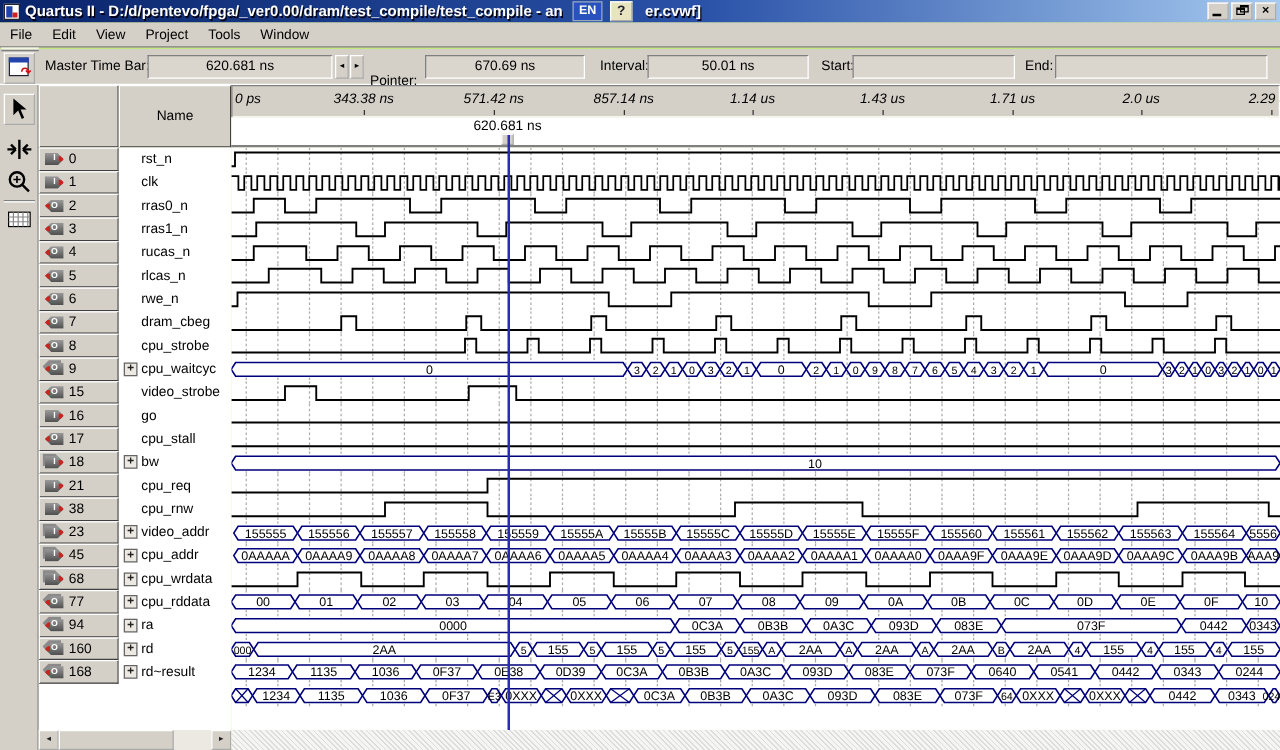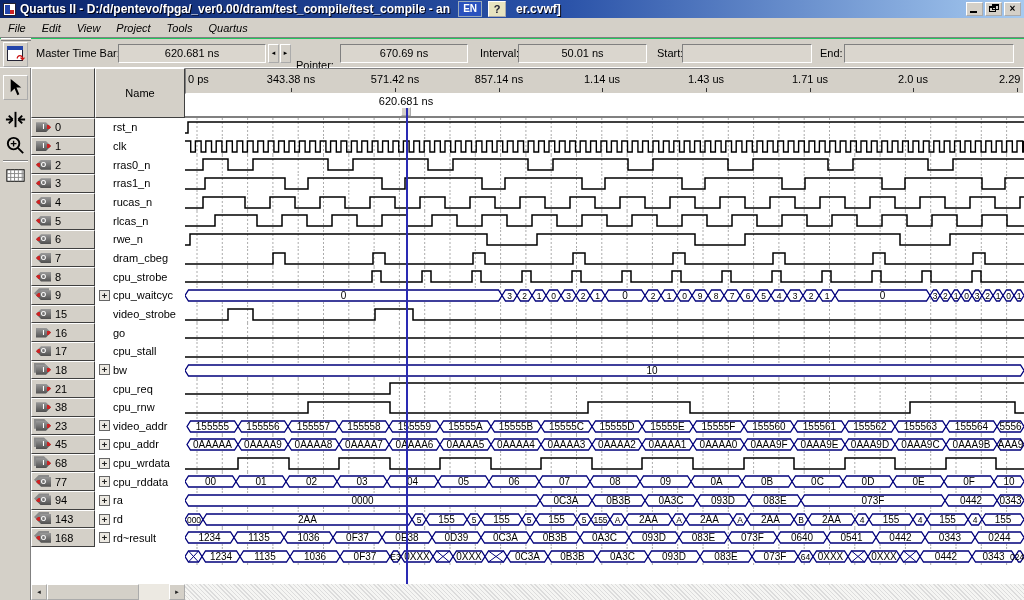--- a/index.html
+++ b/index.html
@@ -1,18 +1,18 @@
 <!DOCTYPE html>
 <html><head>
 <meta charset="utf-8">
 <style>
   *{margin:0;padding:0;box-sizing:border-box;}
   html,body{width:1024px;height:600px;overflow:hidden;}
   body{font-family:"Liberation Sans",sans-serif;font-size:11px;background:#D4D0C8;}
-  #window{position:relative;width:1024px;height:600px;background:#22c55e;overflow:hidden;}
+  #window{position:relative;width:1024px;height:600px;background:#bef264;overflow:hidden;}
 
   
   #titlebar{position:absolute;left:0;top:0;width:1024px;height:18px;
     background:linear-gradient(90deg,#0A246A 0%,#2A52A8 55%,#A6CAF0 100%);
     display:flex;align-items:center;color:#fff;}
   #app-icon{width:13px;height:13px;margin:0 4px 0 3px;background:#fff;border:1px solid #223;position:relative;}
   #app-icon i{position:absolute;left:1px;top:1px;width:5px;height:9px;background:#2244AA;}
   #app-icon b{position:absolute;right:1px;bottom:1px;width:4px;height:4px;background:#CC2222;}
   #title-text{font-weight:bold;font-size:12px;white-space:nowrap;text-shadow:1px 1px 0 #001;}
   #lang-badge{margin-left:8px;background:#2A52BE;border:1px solid #9ab;color:#fff;font-weight:bold;
@@ -23,21 +23,21 @@
   #win-buttons{position:absolute;right:3px;top:2px;display:flex;gap:2px;}
   .wbtn{width:17px;height:14px;background:#D4D0C8;border:1px outset #fff;position:relative;
     color:#000;text-align:center;line-height:12px;font-size:10px;font-weight:bold;}
   .wbtn .minbar{position:absolute;left:3px;bottom:2px;width:7px;height:2px;background:#000;}
   .wbtn .rs1{position:absolute;left:3px;top:3px;width:7px;height:6px;border:1px solid #000;border-top-width:2px;}
   .wbtn .rs2{position:absolute;left:6px;top:1px;width:7px;height:6px;border:1px solid #000;border-top-width:2px;background:#D4D0C8;}
 
   
   #menubar{position:absolute;left:0;top:18px;width:1024px;height:20px;background:#D4D0C8;
     display:flex;align-items:center;border-bottom:1px solid #808080;}
-  .mitem{padding:2px 8px;font-style:italic;}
+  .mitem{padding:2px 8px;}
 
   
   #toolbar{position:absolute;left:0;top:39px;width:1024px;height:29px;background:#D4D0C8;
     border-bottom:1px solid #fff;}
   #tb-grip{position:absolute;left:1px;top:-1px;width:30px;height:3px;border-top:1px solid #fff;border-bottom:1px solid #808080;}
   #wfed-btn{position:absolute;left:3px;top:3px;width:25px;height:25px;border:1px outset #fff;background:#D4D0C8;}
   #wfed-btn .pg{position:absolute;left:3px;top:3px;width:16px;height:15px;background:#fff;border:1px solid #223;}
   #wfed-btn .hd{position:absolute;left:3px;top:3px;width:16px;height:4px;background:#2244AA;}
   #wfed-btn .ar{position:absolute;right:2px;bottom:2px;color:#CC1111;font-size:10px;font-weight:bold;line-height:10px;}
   .tb-label{position:absolute;top:8px;}
@@ -82,21 +82,21 @@
   .sname{white-space:nowrap;}
 
   
   #sig-scroll{position:absolute;left:31px;top:584px;width:154px;height:16px;background:#ECE9E2;display:flex;}
   .sbtn{width:16px;height:16px;background:#D4D0C8;border:1px outset #fff;font-size:6px;text-align:center;line-height:14px;color:#222;}
   #sig-thumb{width:92px;height:16px;background:#D4D0C8;border:1px outset #fff;}
 
   
   #axis{position:absolute;left:185px;top:68px;width:839px;height:26px;background:#D4D0C8;
     border:1px solid;border-color:#808080 #fff #fff #808080;}
-  .tick{position:absolute;top:4px;transform:translateX(-50%);white-space:nowrap;}
+  .tick{position:absolute;top:4px;transform:translateX(-50%);white-space:nowrap;font-style:italic;}
   .tick.left{transform:none;}
   .tickmark{position:absolute;bottom:1px;width:1px;height:4px;background:#333;}
   #cursor-strip{position:absolute;left:185px;top:94px;width:839px;height:24px;background:#fff;
     border-bottom:2px solid #808080;}
   #cursor-label{position:absolute;left:181px;top:1px;width:80px;text-align:center;}
   #cursor-handle{position:absolute;left:216px;top:13px;width:10px;height:9px;background:#D4D0C8;border:1px outset #fff;}
   #wave-rows{position:absolute;left:185px;top:118px;width:839px;height:466px;background:#fff;overflow:hidden;}
   .wrow{height:18.667px;}
   .wrow svg{display:block;width:100%;height:100%;}
   #cursor-line{position:absolute;left:406px;top:108px;width:2px;height:476px;background:#2A2AB4;}
@@ -128,21 +128,21 @@
       <span class="wbtn">×</span>
     </span>
   </div>
 
   <div id="menubar">
       <span class="mitem">File</span>
       <span class="mitem">Edit</span>
       <span class="mitem">View</span>
       <span class="mitem">Project</span>
       <span class="mitem">Tools</span>
-      <span class="mitem">Quartus</span>
+      <span class="mitem">Window</span>
     </div>
 
   <div id="toolbar">
     <span id="tb-grip"></span>
     <span id="wfed-btn" class="pbtn">
         <span class="pg"></span>
         <span class="hd"></span>
         <span class="ar">↷</span>
       </span>
     <span class="tb-label" id="lbl-master">Master Time Bar:</span>
@@ -451,21 +451,21 @@
           <span class="plus">+</span>
           <span class="sname">ra</span>
         </div>
       </div>
       <div class="srow">
         <div class="numbtn">
           <span class="pinwrap">
             <span class="pin ghost out-bus"></span>
             <span class="pin out-bus">O<span class="rtip" style="left: 0px;"></span></span>
           </span>
-          <span class="num">143</span>
+          <span class="num">160</span>
         </div>
         <div class="namecell">
           <span class="plus">+</span>
           <span class="sname">rd</span>
         </div>
       </div>
       <div class="srow">
         <div class="numbtn">
           <span class="pinwrap">
             <span class="pin ghost out-bus"></span>

